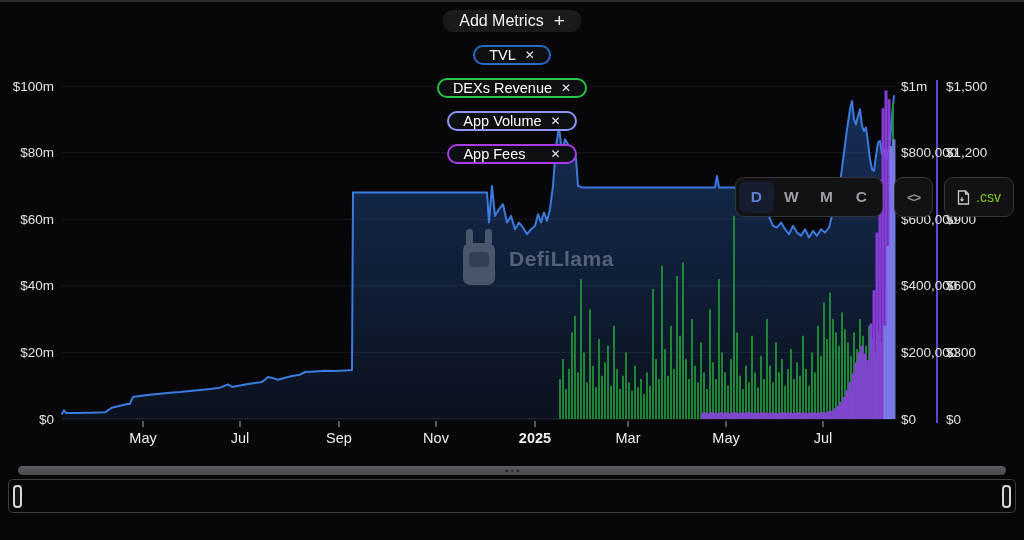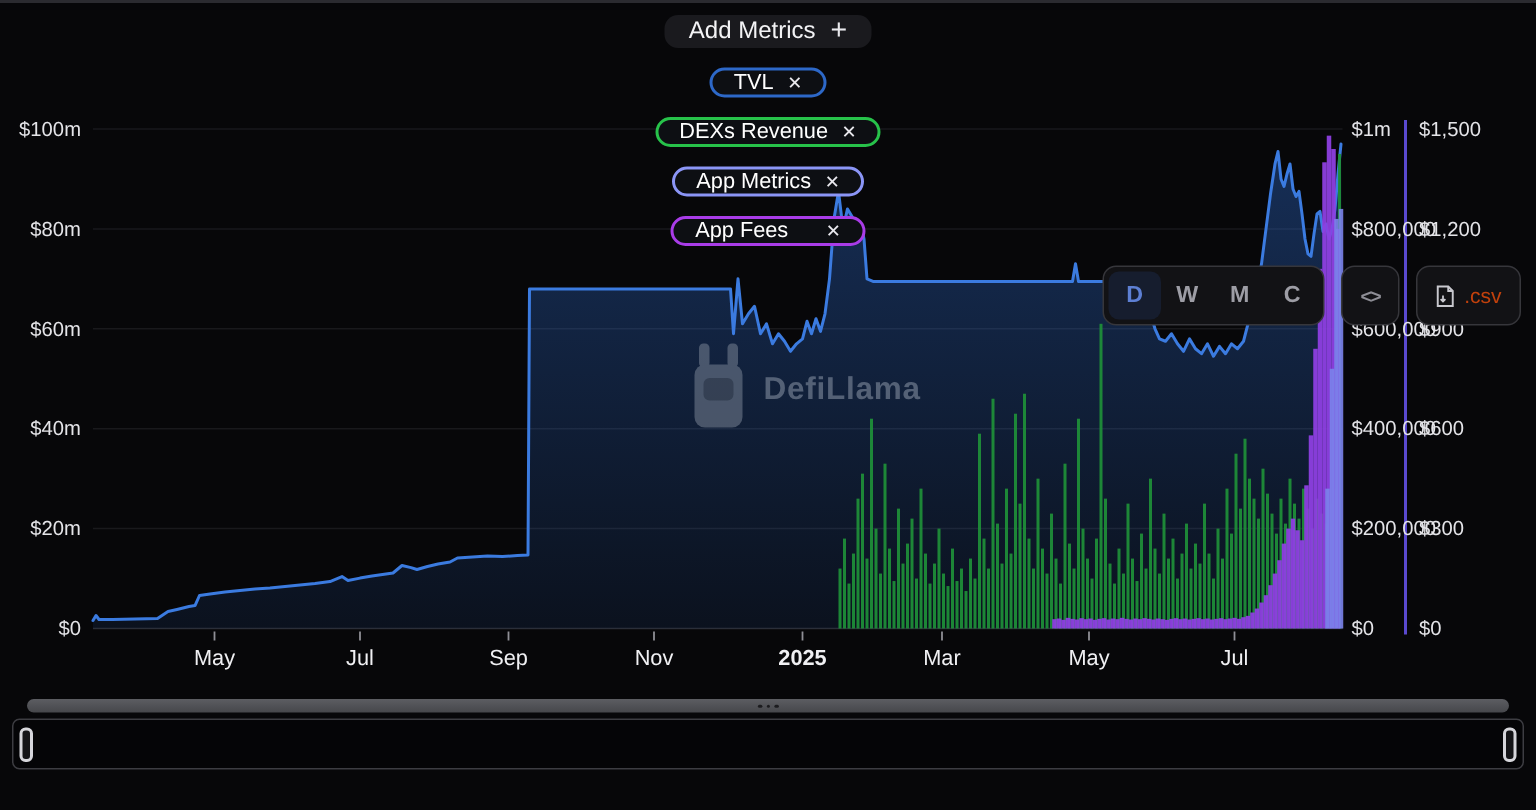--- a/index.html
+++ b/index.html
@@ -23,21 +23,21 @@
   .right-group { margin-left:auto; display:flex; align-items:center; gap:11px; }
   .seg { display:flex; align-items:center; border:1px solid #36363b; background:#121215;
     border-radius:9px; height:40px; padding:3px; }
   .seg button { width:35px; height:32px; font-size:15.5px; font-weight:bold;
     color:#9d9da5; border-radius:7px; }
   .seg button.active { color:#5d7fd3; background:#161d2e; }
   .iconbtn { display:flex; align-items:center; justify-content:center; gap:6px;
     border:1px solid #36363b; background:#121215; border-radius:9px; height:40px;
     padding:0 12px; color:#a9a9b1; font-size:14px; }
   .iconbtn .glyph { font-size:13px; letter-spacing:-1px; font-weight:bold; color:#8e8e96; }
-  .csv { color:#c2410c; }
+  .csv { color:#84cc16; }
   .csv svg { display:block; }
 
   
   .hscroll { position:absolute; left:18px; top:466px; width:988px; height:9px;
     border-radius:5px; background:linear-gradient(#5c5d62,#46474b); z-index:5; }
   .hscroll .dots { position:absolute; left:50%; top:50%; transform:translate(-50%,-50%);
     display:flex; gap:3px; }
   .hscroll .dots i { width:2.5px; height:2.5px; border-radius:50%; background:#1c1c1f; }
   .brush { position:absolute; left:8px; top:479px; width:1008px; height:34px;
     border:1px solid #3d3d42; border-radius:5px; background:#050507; z-index:5; }
@@ -299,21 +299,21 @@
 
     <div class="pill" style="border-color: rgb(45, 104, 200);">
       <span>TVL</span>
       <span class="x">✕</span>
     </div>
     <div class="pill" style="border-color: rgb(39, 194, 74);">
       <span>DEXs Revenue</span>
       <span class="x">✕</span>
     </div>
     <div class="pill" style="border-color: rgb(139, 149, 246);">
-      <span>App Metrics</span>
+      <span>App Volume</span>
       <span class="x">✕</span>
     </div>
     <div class="pill" style="border-color: rgb(169, 60, 232); gap: 25px;">
       <span>App Fees</span>
       <span class="x">✕</span>
     </div>
 
     <div class="right-group">
       <div class="seg">
         <button class="active">D</button>

